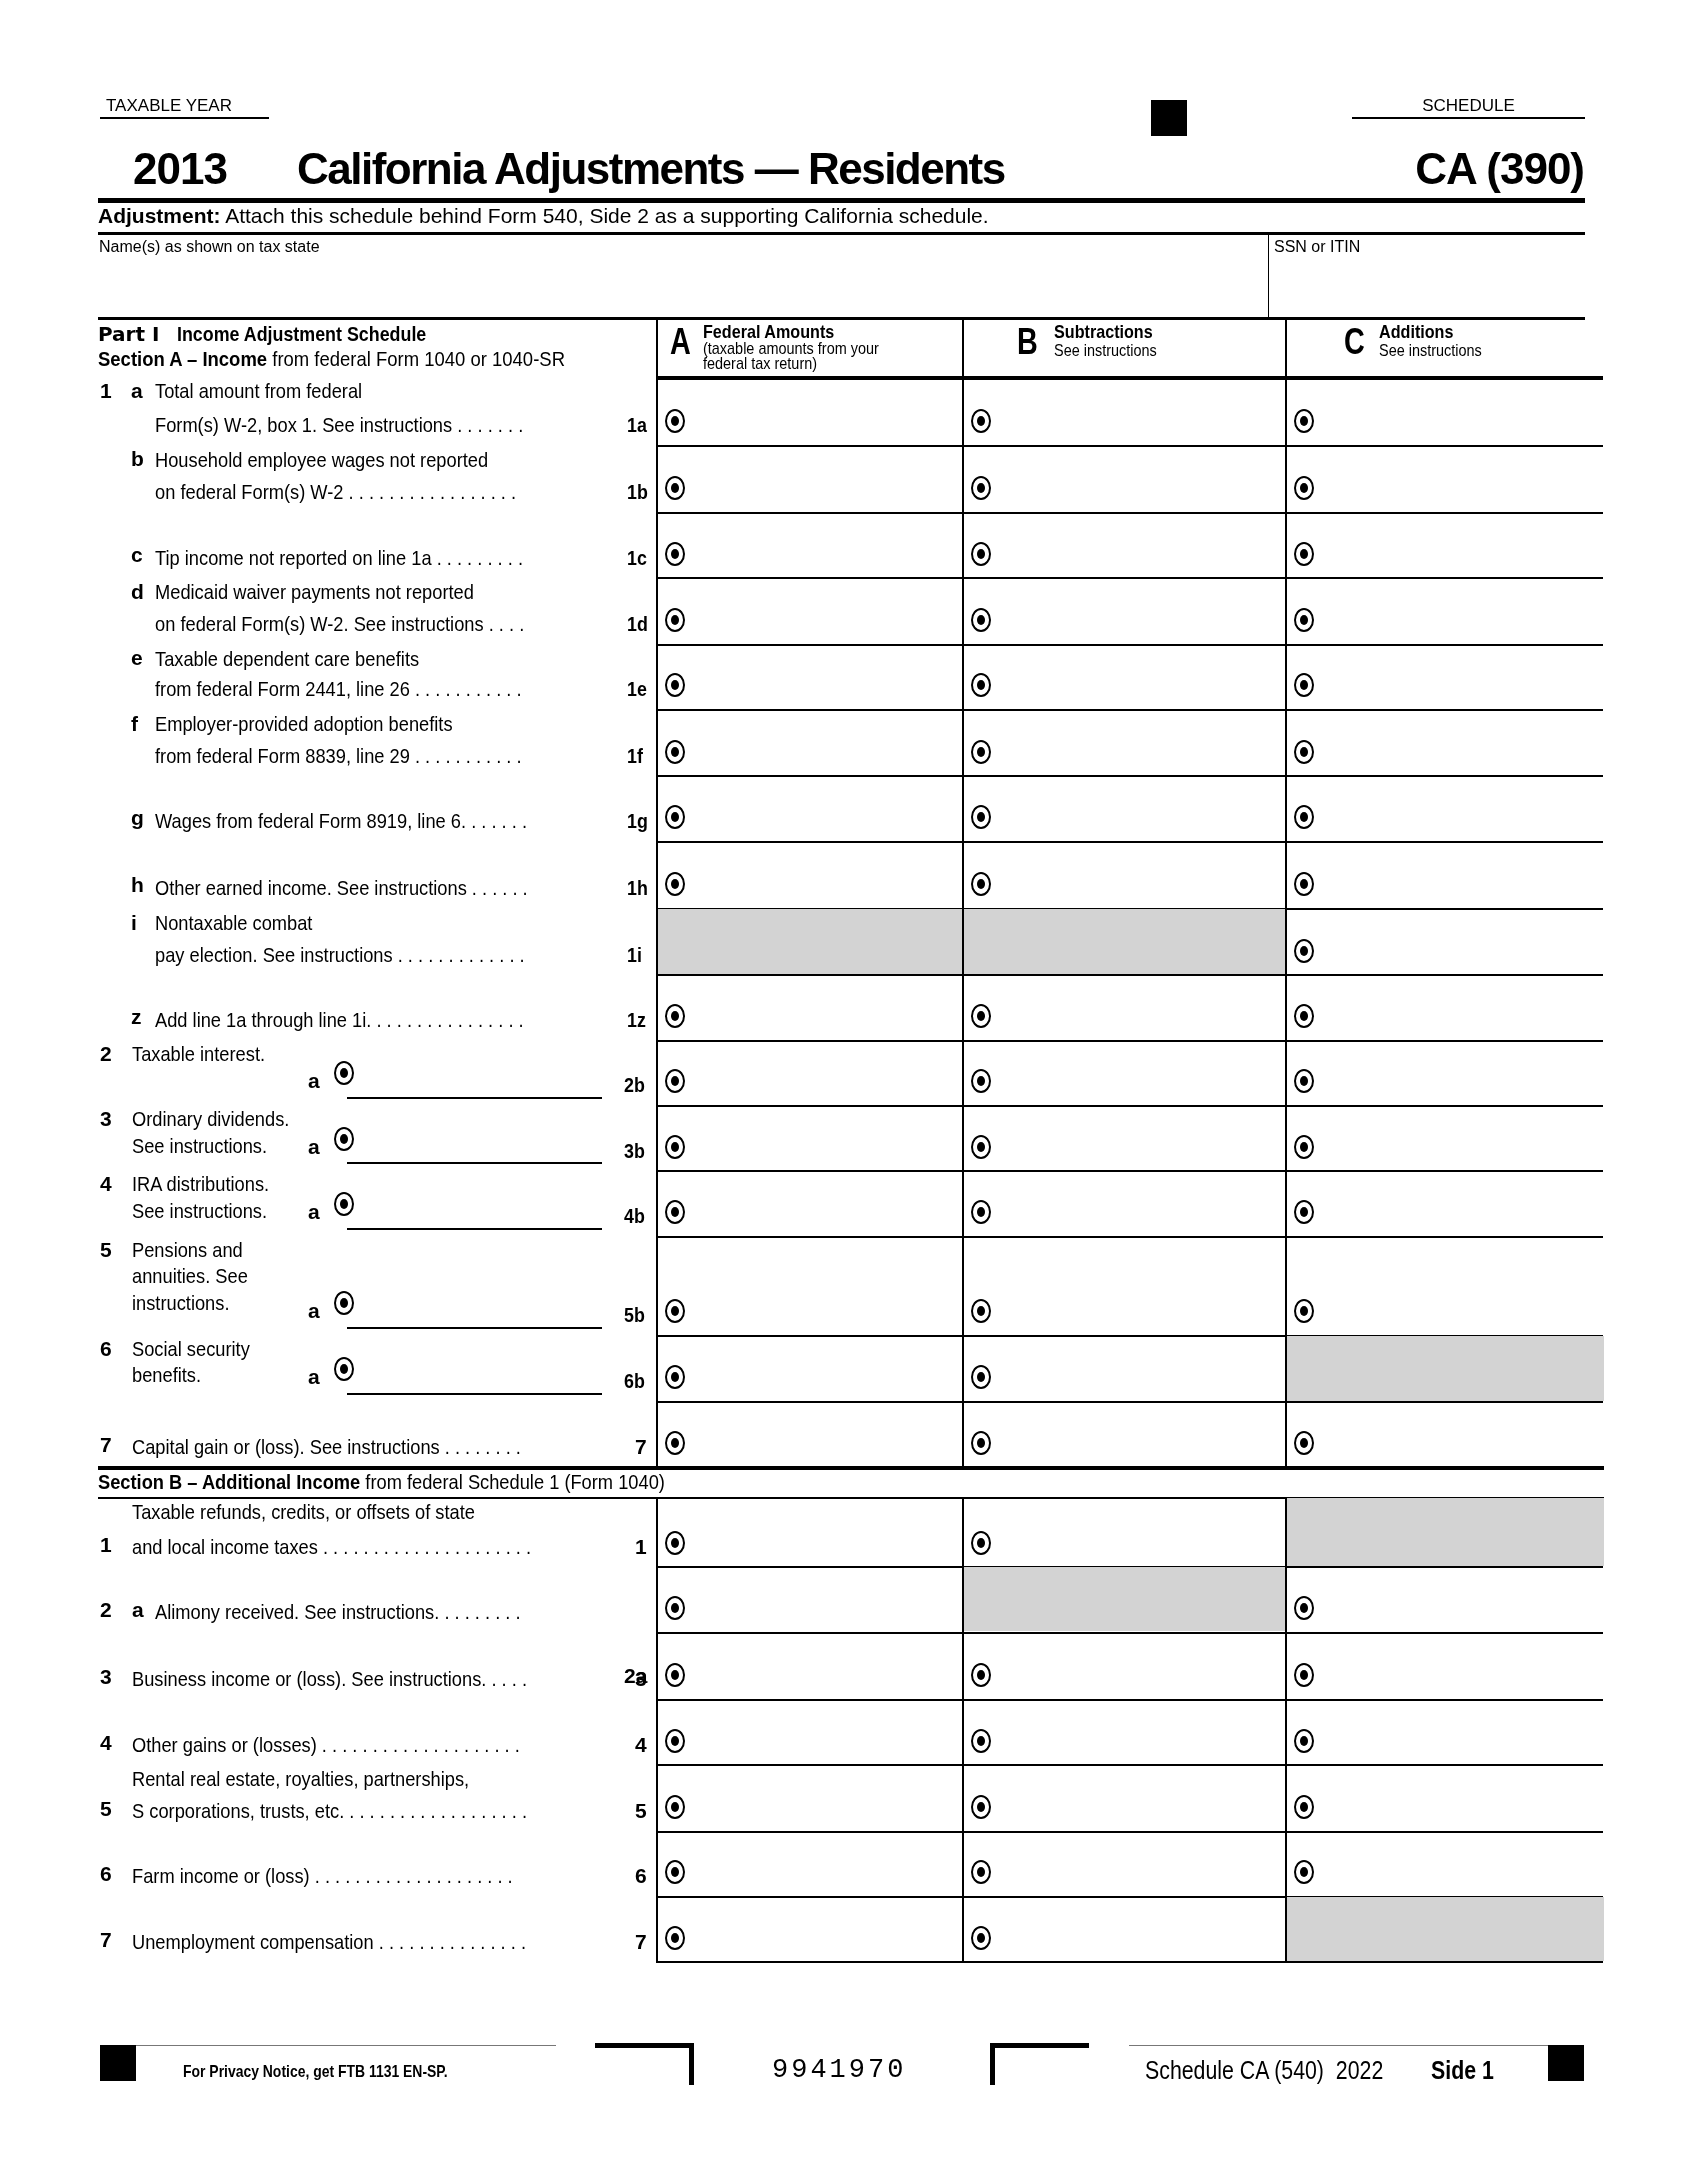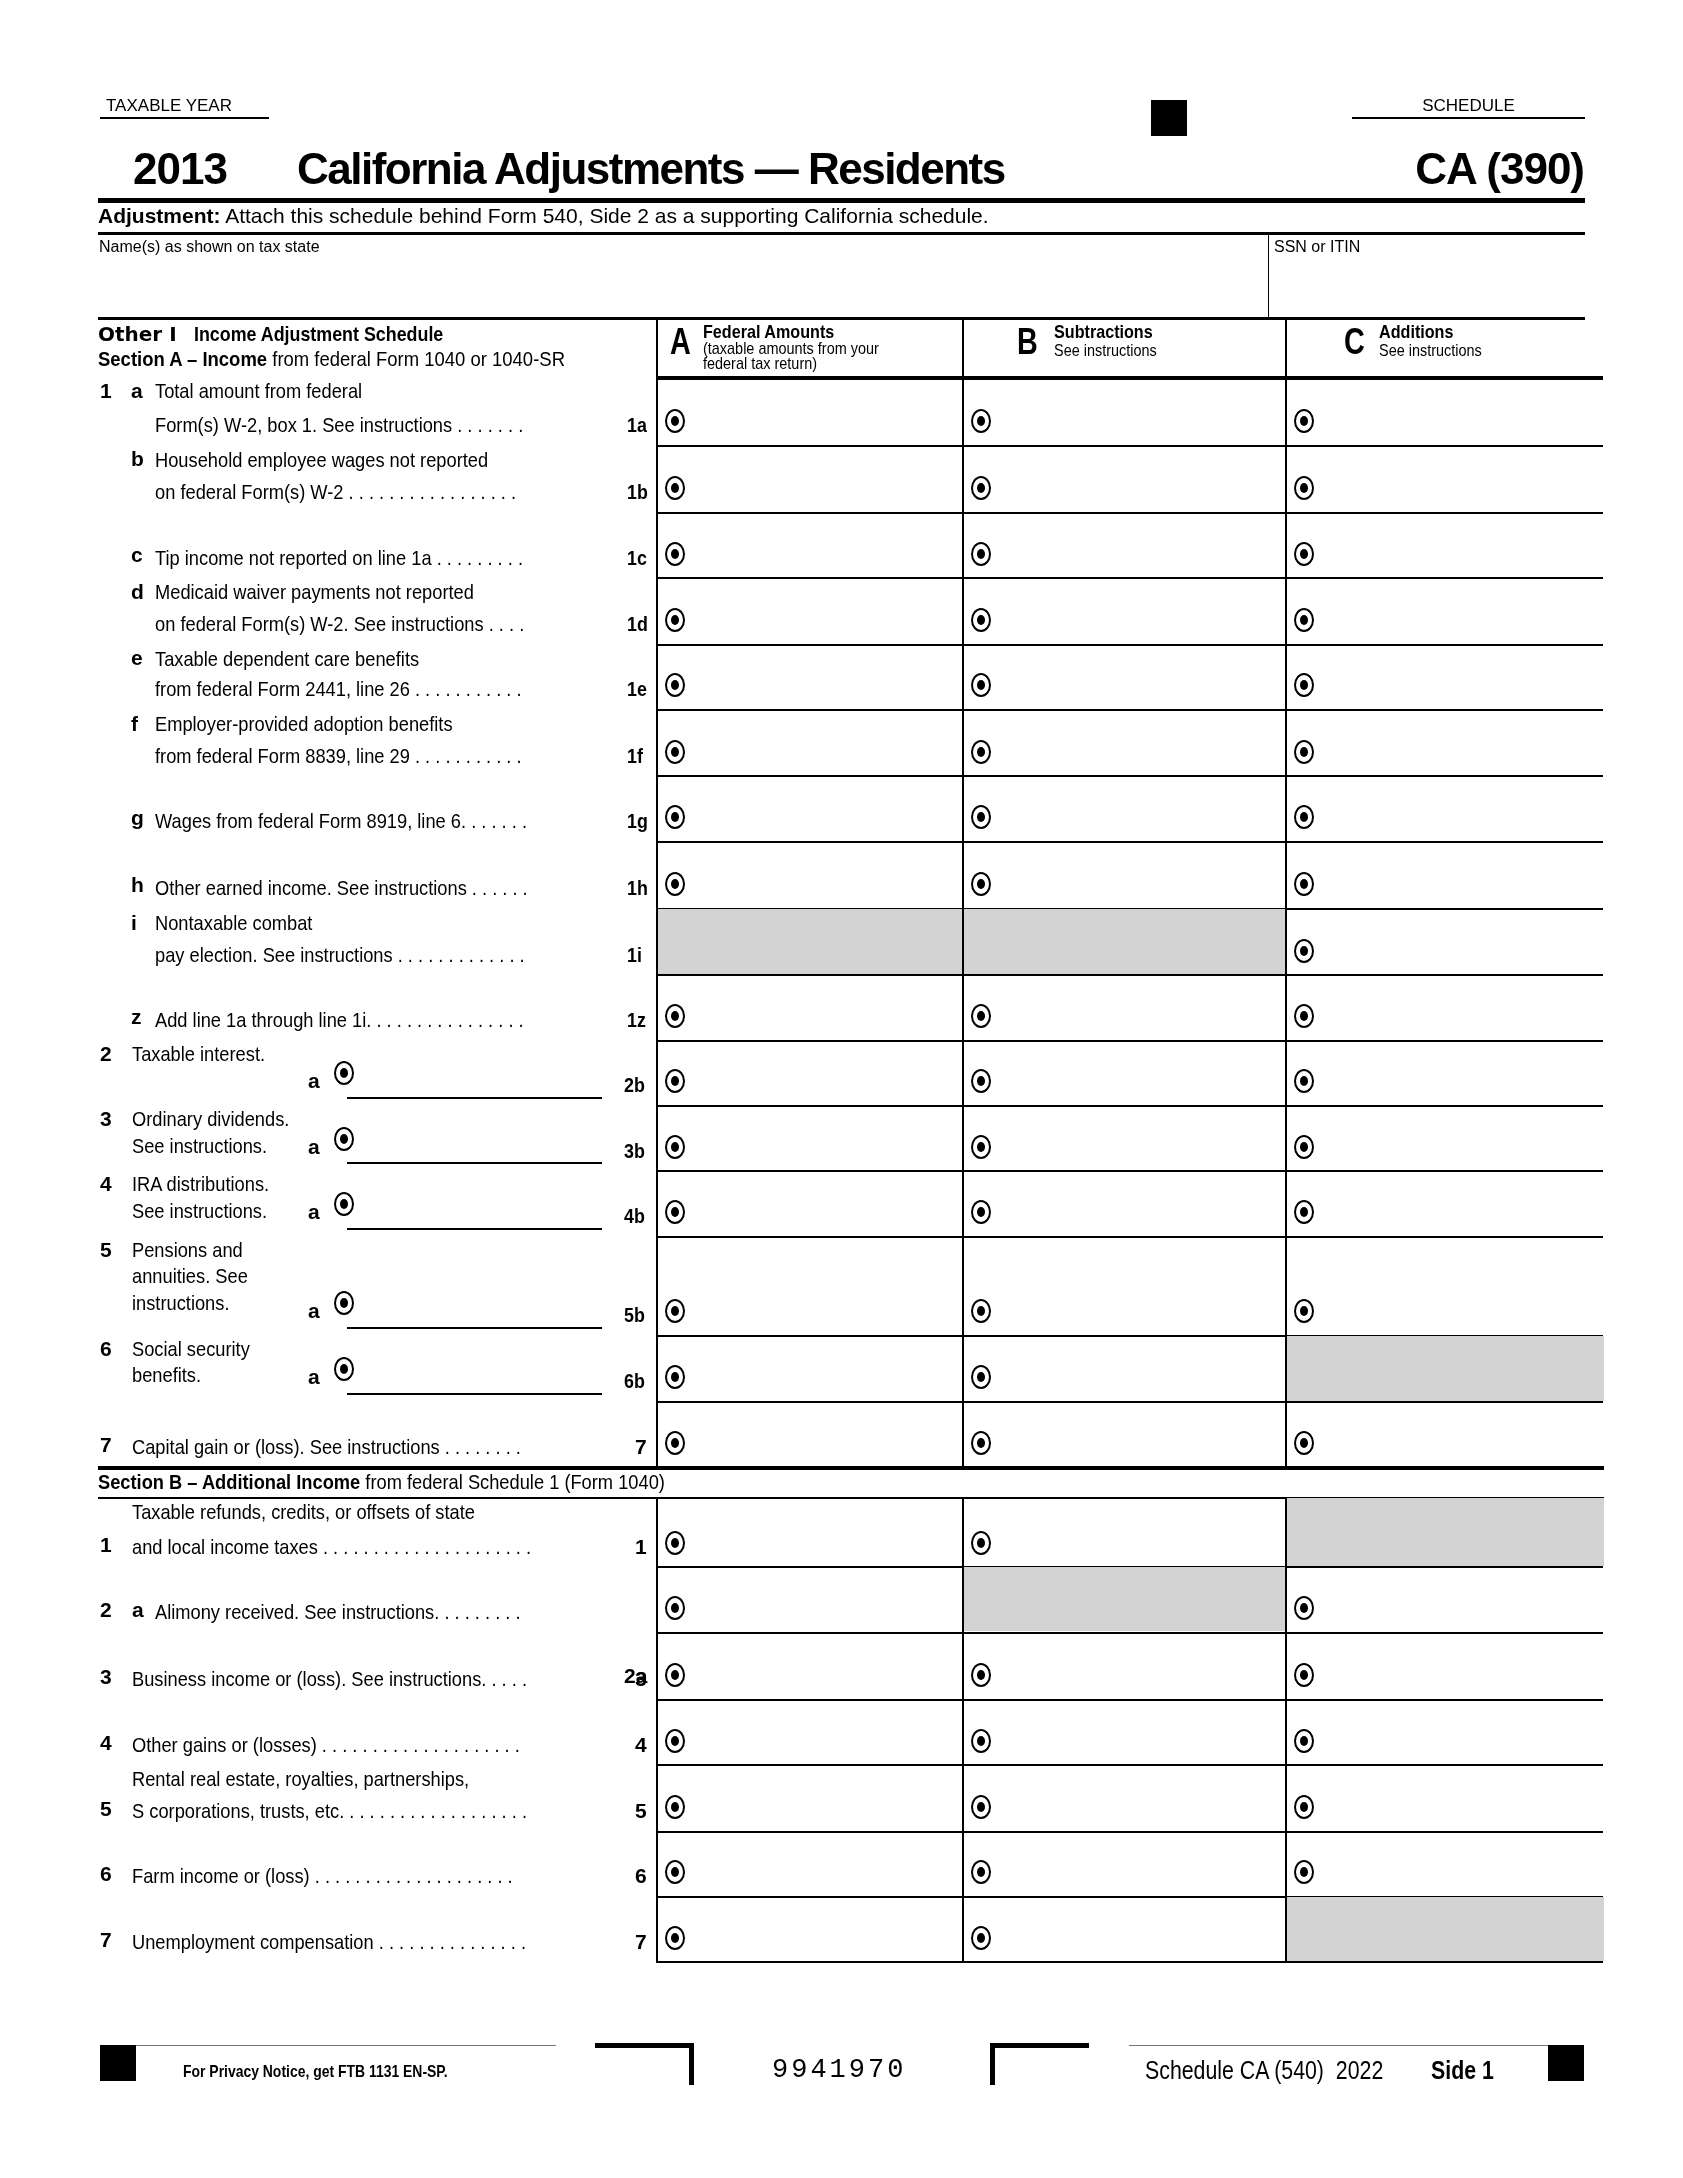--- a/index.html
+++ b/index.html
@@ -45,21 +45,21 @@
 <div class="hline" style="left:98px;top:232px;width:1487px;height:3px;"></div>
 
 <div class="abs lbl-small" style="left:99px;top:238px;">Name(s) as shown on tax state</div>
 <div class="abs" style="left:99px;top:259px;width:1163px;height:54px;"></div>
 <div class="vline" style="left:1268px;top:234px;width:1px;height:84px;"></div>
 <div class="abs lbl-small" style="left:1274px;top:238px;">SSN or ITIN</div>
 <div class="abs" style="left:1274px;top:259px;width:309px;height:54px;"></div>
 
 <div class="hline" style="left:98px;top:317px;width:1487px;height:3px;"></div>
 <div class="abs" style="left:98px;top:322px;font-size:21px;line-height:24px;white-space:nowrap;">
-  <span style="font-weight:bold;font-family:'DejaVu Sans',sans-serif;font-size:20px;">Other I</span>
+  <span style="font-weight:bold;font-family:'DejaVu Sans',sans-serif;font-size:20px;">Part I</span>
   &nbsp;&nbsp;<span style="font-weight:bold;display:inline-block;transform:scaleX(0.85);transform-origin:left;">Income Adjustment Schedule</span>
 </div>
 <div class="abs" style="left:98px;top:347px;font-size:21px;line-height:24px;white-space:nowrap;transform:scaleX(0.88);transform-origin:left;">
   <b>Section A – Income</b><span> from federal Form 1040 or 1040-SR</span>
 </div>
 
 <div class="abs" style="left:656px;top:319px;width:306px;height:57px;">
   <span class="colhead-letter" style="left:14px;top:2px;">A</span>
   <span class="colhead-title" style="left:47px;top:3px;">Federal Amounts</span>
   <span class="colhead-sub" style="left:47px;top:22px;">(taxable amounts from your</span>

